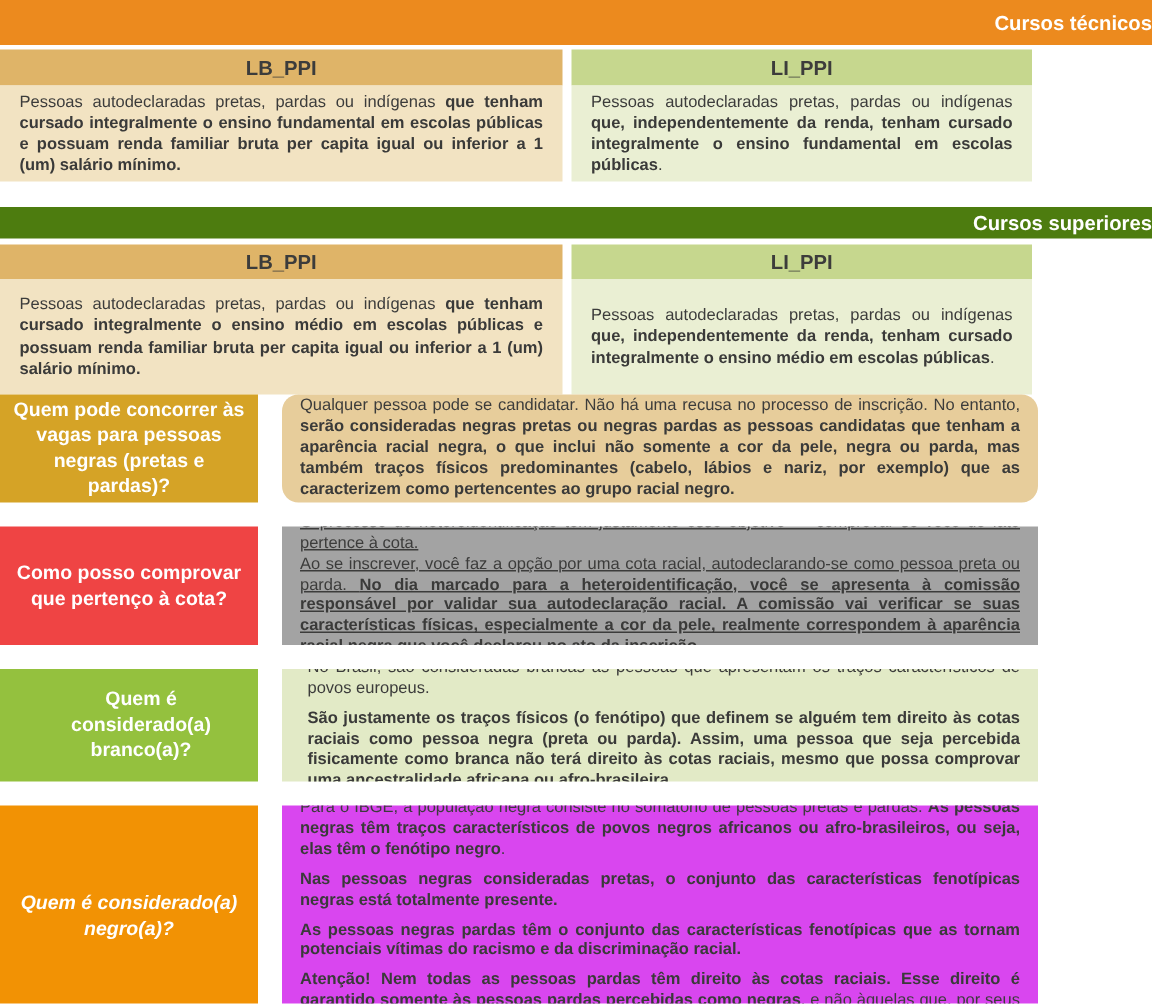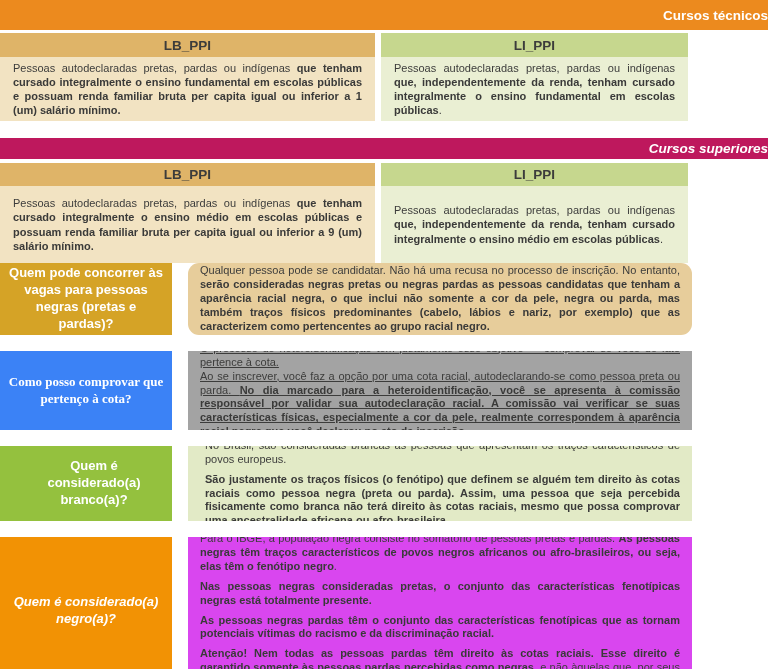--- a/index.html
+++ b/index.html
@@ -102,49 +102,49 @@
       <span>LI_PPI</span>
     </div>
     <div class="col-body rich" style="background-color: rgb(242, 227, 194);">
         <p><span>Pessoas autodeclaradas pretas, pardas ou indígenas </span><b>que tenham cursado integralmente o ensino fundamental em escolas públicas e possuam renda familiar bruta per capita igual ou inferior a 1 (um) salário mínimo.</b></p>
       </div>
     <div class="col-body rich" style="background-color: rgb(234, 239, 211);">
         <p><span>Pessoas autodeclaradas pretas, pardas ou indígenas </span><b>que, independentemente da renda, tenham cursado integralmente o ensino fundamental em escolas públicas</b><span>.</span></p>
       </div>
   </div>
 
-  <div class="banner red" style="background-color: #be185d; font-style: italic;">
+  <div class="banner red" style="background-color: #4d7c0f;">
     <span>Cursos superiores</span>
   </div>
 
   <div class="cols second">
     <div class="col-header" style="background-color: rgb(223, 180, 104);">
       <span>LB_PPI</span>
     </div>
     <div class="col-header" style="background-color: rgb(198, 215, 142);">
       <span>LI_PPI</span>
     </div>
     <div class="col-body rich" style="background-color: rgb(242, 227, 194);">
-        <p><span>Pessoas autodeclaradas pretas, pardas ou indígenas </span><b>que tenham cursado integralmente o ensino médio em escolas públicas e possuam renda familiar bruta per capita igual ou inferior a 9 (um) salário mínimo.</b></p>
+        <p><span>Pessoas autodeclaradas pretas, pardas ou indígenas </span><b>que tenham cursado integralmente o ensino médio em escolas públicas e possuam renda familiar bruta per capita igual ou inferior a 1 (um) salário mínimo.</b></p>
       </div>
     <div class="col-body rich" style="background-color: rgb(234, 239, 211);">
         <p><span>Pessoas autodeclaradas pretas, pardas ou indígenas </span><b>que, independentemente da renda, tenham cursado integralmente o ensino médio em escolas públicas</b><span>.</span></p>
       </div>
   </div>
 
   <div class="faq">
 
     <div class="faq-q" style="background-color: rgb(213, 163, 38);">
       <span>Quem pode concorrer às vagas para pessoas negras (pretas e pardas)?</span>
     </div>
     <div class="faq-a rich" style="background-color: rgb(231, 205, 155); border-radius: 11px;">
         <p><span>Qualquer pessoa pode se candidatar. Não há uma recusa no processo de inscrição. No entanto, </span><b>serão consideradas negras pretas ou negras pardas as pessoas candidatas que tenham a aparência racial negra, o que inclui não somente a cor da pele, negra ou parda, mas também traços físicos predominantes (cabelo, lábios e nariz, por exemplo) que as caracterizem como pertencentes ao grupo racial negro.</b></p>
       </div>
 
-    <div class="faq-q" style="background-color: #3b82f6; font-family: Liberation Serif, serif;">
+    <div class="faq-q" style="background-color: #ef4444;">
       <span>Como posso comprovar que pertenço à cota?</span>
     </div>
     <div class="faq-a rich" style="background-color: #a3a3a3; text-decoration: underline;">
         <p><span>O processo de heteroidentificação tem justamente esse objetivo — comprovar se você de fato pertence à cota.</span><br><span>Ao se inscrever, você faz a opção por uma cota racial, autodeclarando-se como pessoa preta ou parda. </span><b>No dia marcado para a heteroidentificação, você se apresenta à comissão responsável por validar sua autodeclaração racial. A comissão vai verificar se suas características físicas, especialmente a cor da pele, realmente correspondem à aparência racial negra que você declarou no ato da inscrição.</b></p>
       </div>
 
     <div class="faq-q" style="background-color: rgb(148, 193, 62); padding-left: 24px;">
       <span>Quem é considerado(a) branco(a)?</span>
     </div>
     <div class="faq-a rich" style="background-color: rgb(226, 234, 198); padding-left: 17px;">

